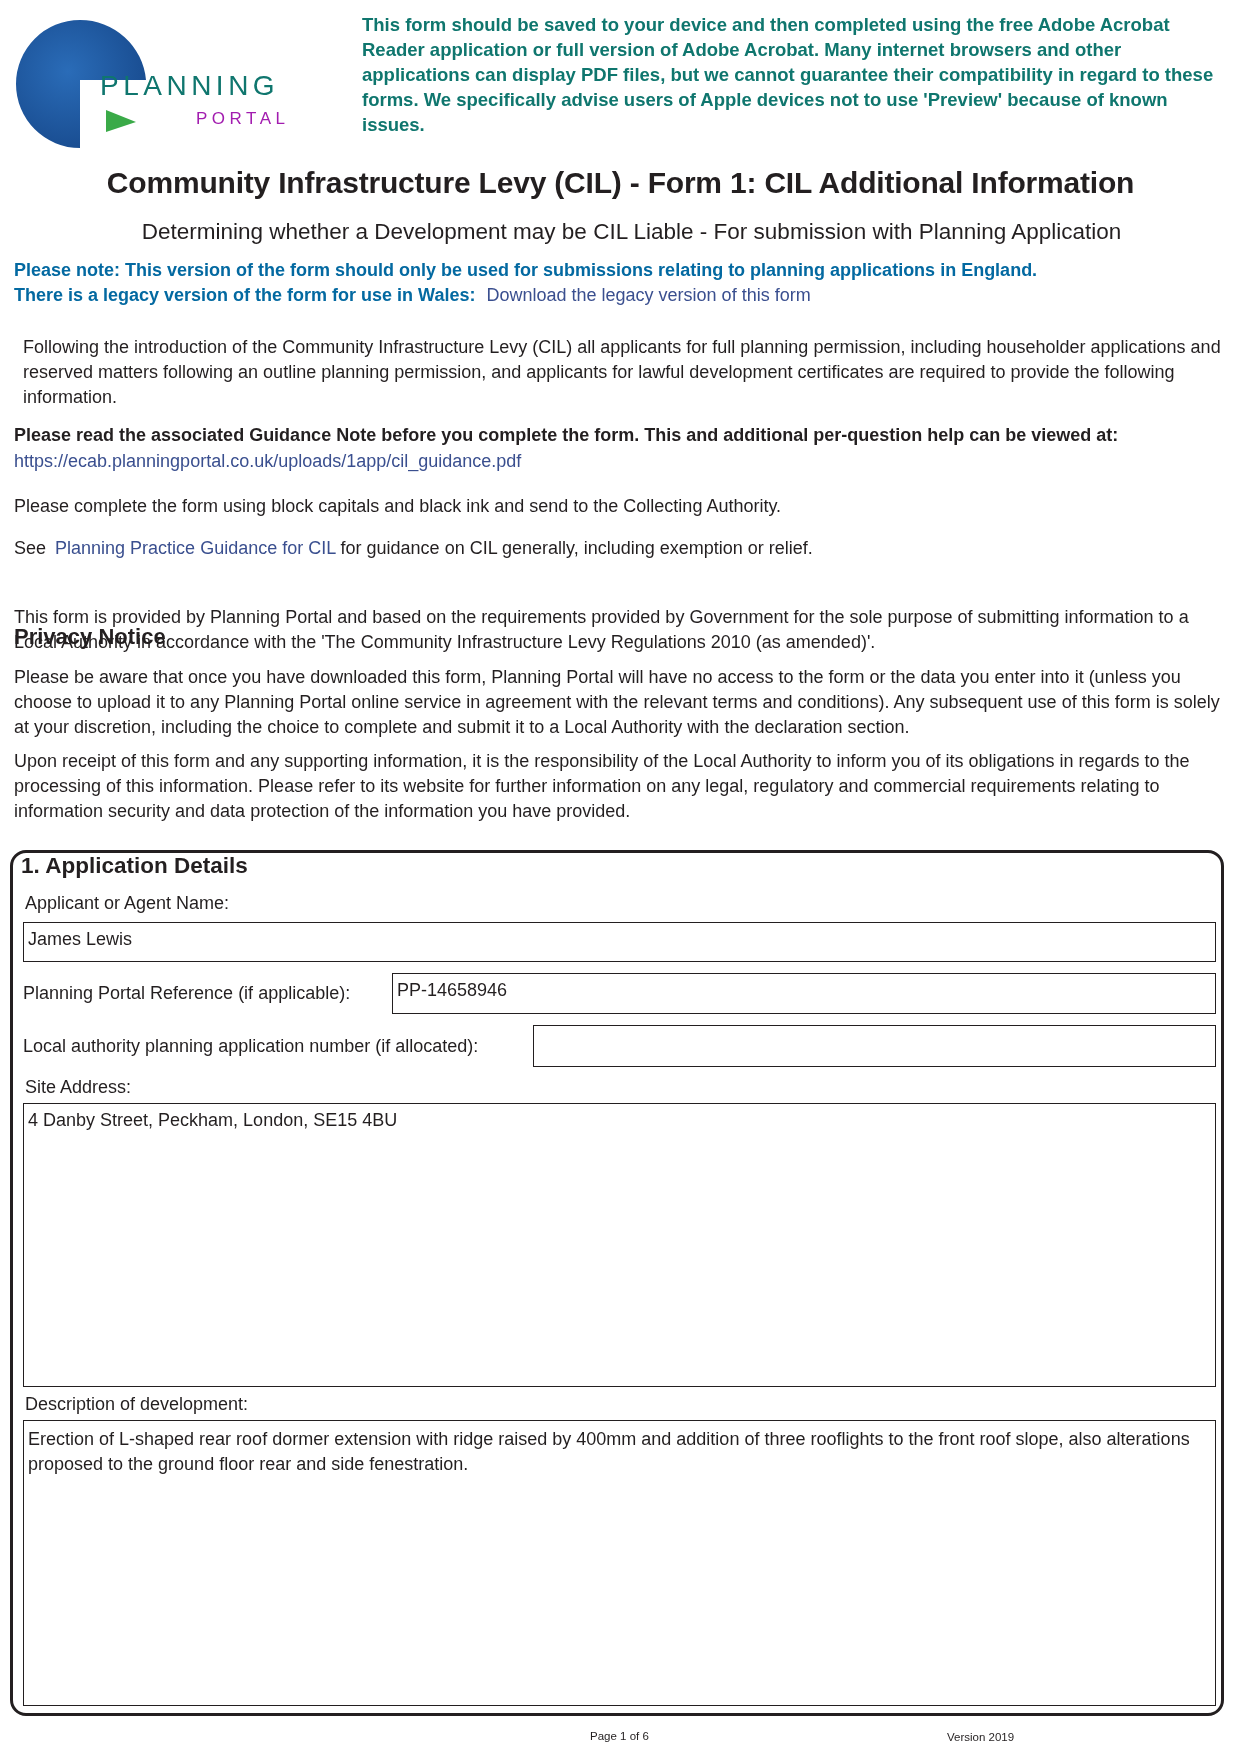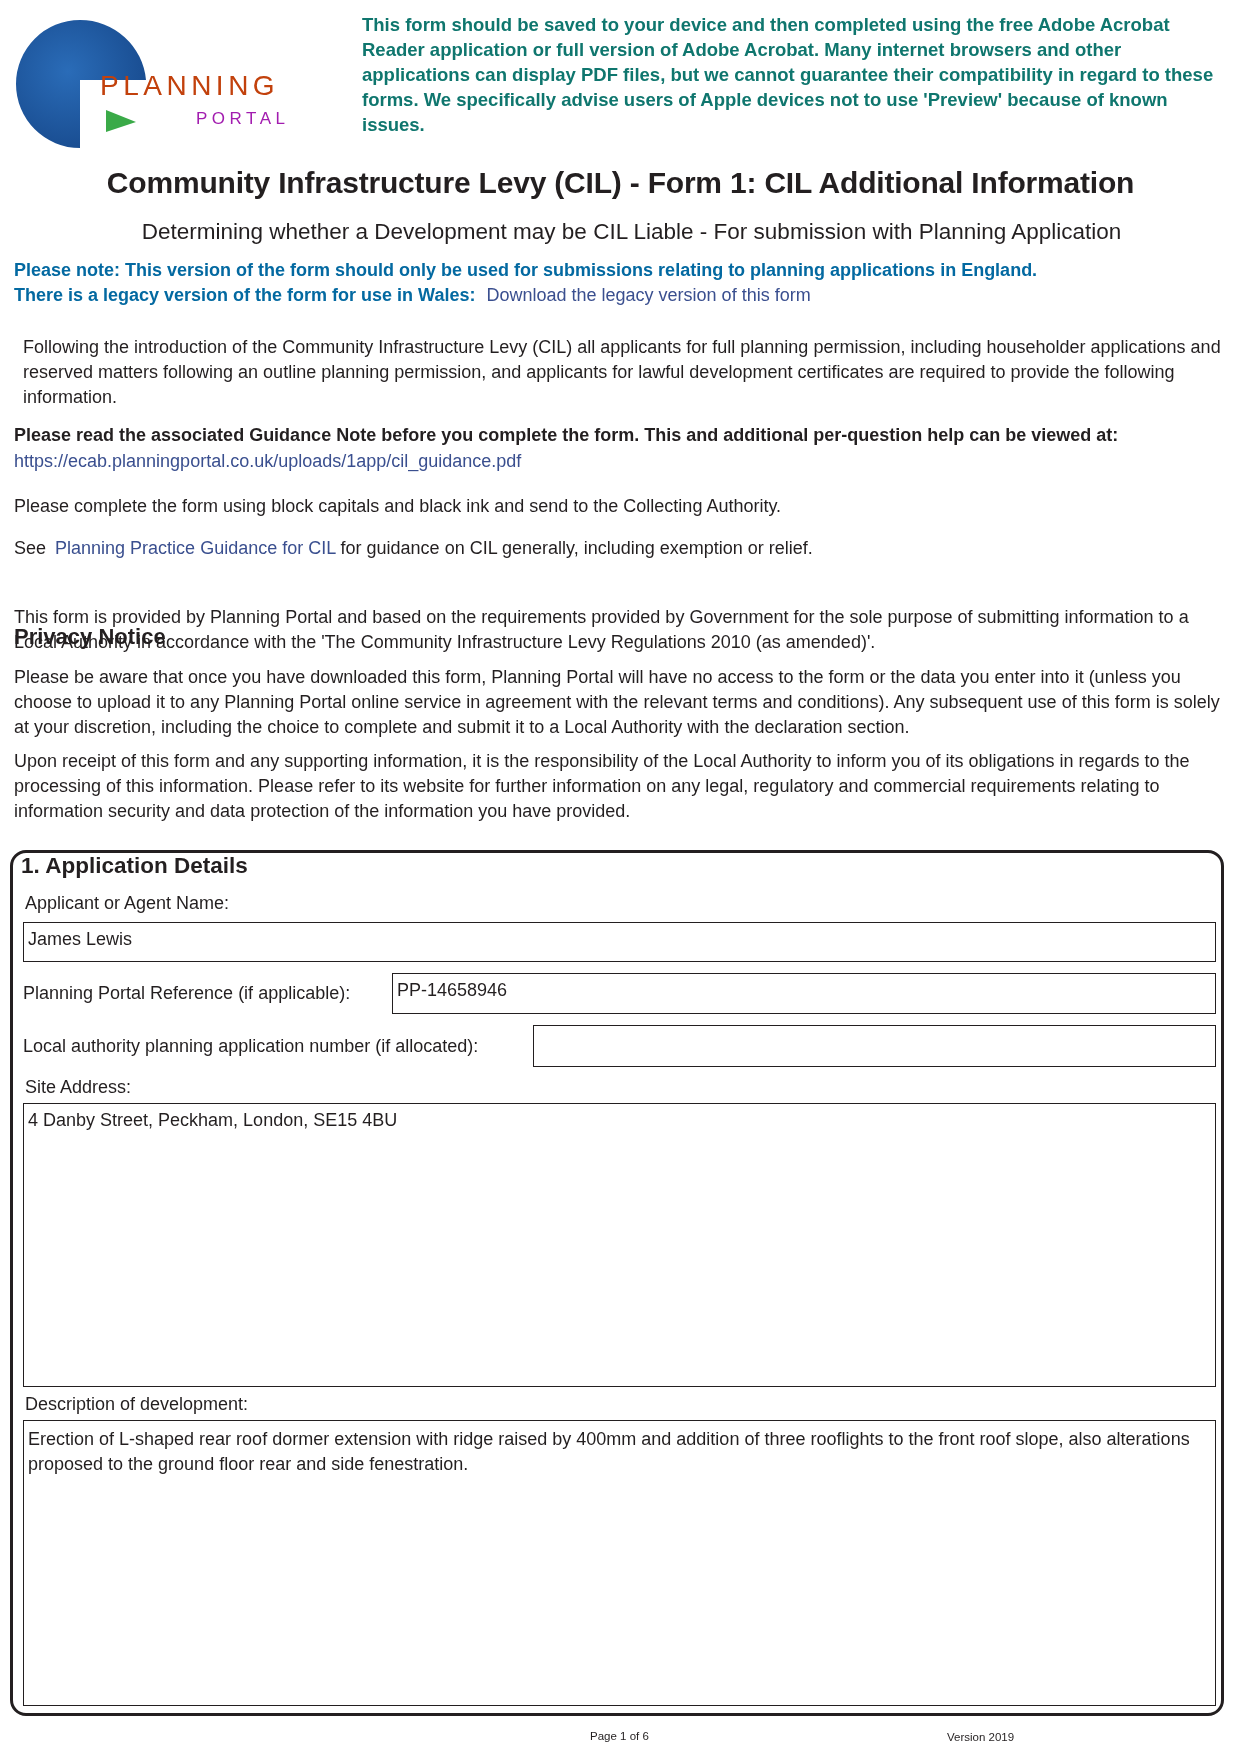--- a/index.html
+++ b/index.html
@@ -28,21 +28,21 @@
   <svg width="290" height="132" viewBox="0 0 290 132">
     <defs>
       <radialGradient id="g" cx="40%" cy="40%" r="70%">
         <stop offset="0%" stop-color="#2a6cb8"></stop>
         <stop offset="100%" stop-color="#17498c"></stop>
       </radialGradient>
     </defs>
     <path d="M64 2 A64 64 0 1 0 64 130 L64 62 L130 62 A66 66 0 0 0 64 2 Z" fill="url(#g)"></path>
     <path d="M90 92 L90 114 L120 104 Z" fill="#3aaa48"></path>
   </svg>
-  <div class="abs" style="left:84px;top:52px;font-size:28px;letter-spacing:4.5px;color:#c2410c;text-align:right;">PLANNING</div>
+  <div class="abs" style="left:84px;top:52px;font-size:28px;letter-spacing:4.5px;color:#0f766e;text-align:right;">PLANNING</div>
   <div class="abs" style="left:180px;top:91px;font-size:17px;letter-spacing:4.5px;color:#a21caf;">PORTAL</div>
 </div>
 
 <div class="abs notice">This form should be saved to your device and then completed using the free Adobe Acrobat Reader application or full version of Adobe Acrobat. Many internet browsers and other applications can display PDF files, but we cannot guarantee their compatibility in regard to these forms. We specifically advise users of Apple devices not to use 'Preview' because of known issues.</div>
 
 <div class="abs title">Community Infrastructure Levy (CIL) - Form 1: CIL Additional Information</div>
 <div class="abs subtitle">Determining whether a Development may be CIL Liable - For  submission with Planning Application</div>
 
 <div class="abs line red" style="top:258px;">
   <b>Please note:</b><span> This version of the form should only be used for submissions relating to planning applications in England.</span>

